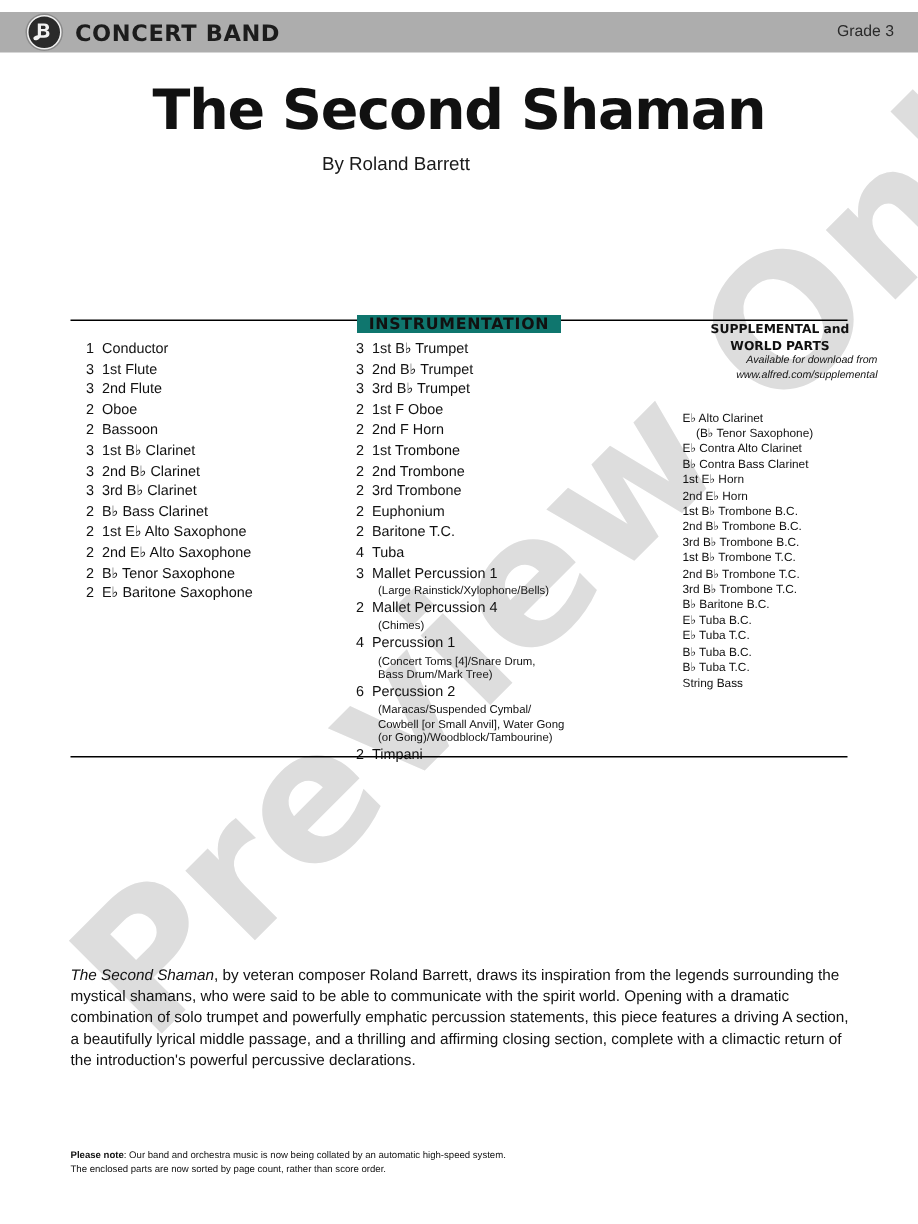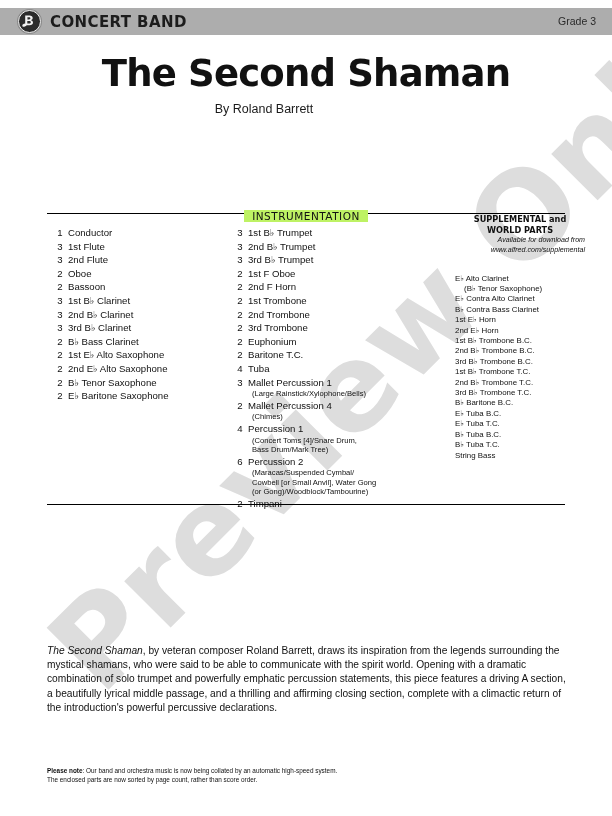--- a/index.html
+++ b/index.html
@@ -105,25 +105,25 @@
     z-index: 2;
   }
   #instr-heading {
     position: absolute;
     left: 0; top: 206px;
     width: 612px;
     text-align: center;
     z-index: 3;
   }
   #instr-heading span {
-    background: #bef264;
+    background: #0f766e;
     padding: 0 8px;
     font-family: "DejaVu Sans", sans-serif;
     font-size: 10.5px;
-    font-weight: 400;
+    font-weight: 700;
     letter-spacing: 0.5px;
     color: #111;
   }
   #bottom-rule {
     position: absolute;
     left: 47px; top: 504px;
     width: 518px; height: 1px;
     background: #000;
     z-index: 2;
   }

